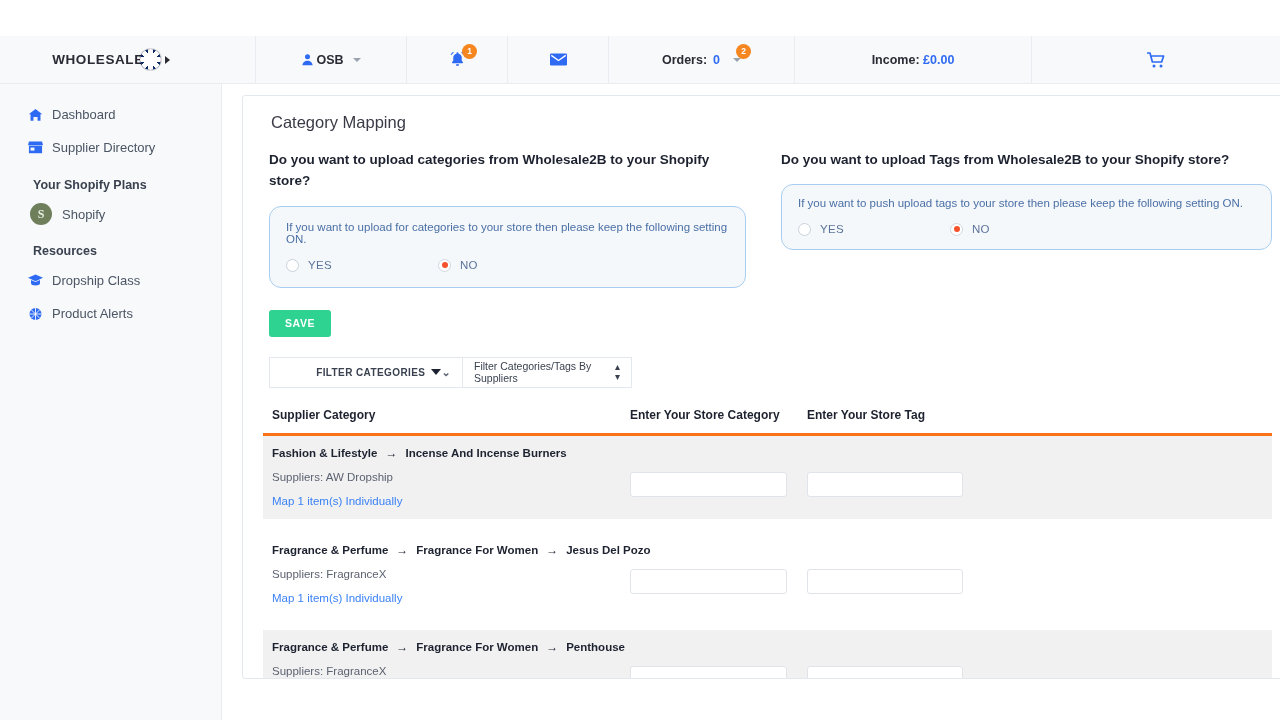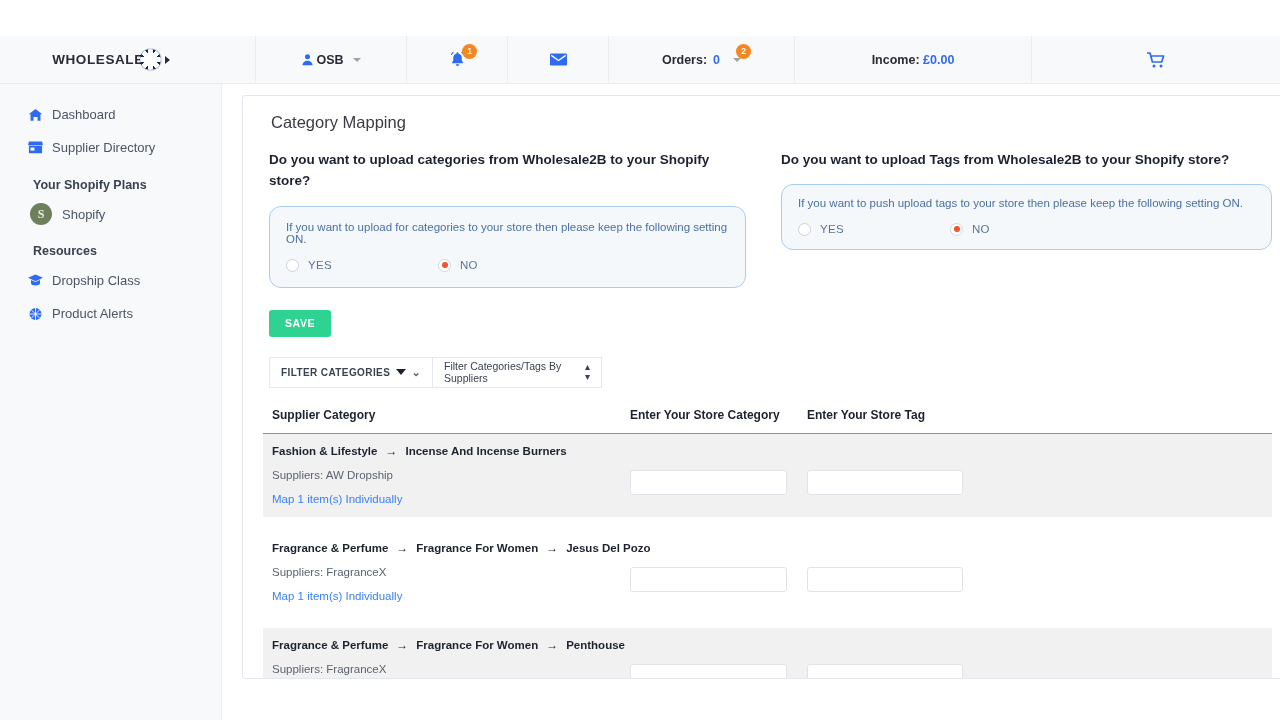--- a/index.html
+++ b/index.html
@@ -201,37 +201,37 @@
   .filters { display: flex; margin: 20px 0 0 9px; }
   .filter-box {
     border: 1px solid #e3e8ee;
     background: #fff;
     height: 31px;
     display: flex; align-items: center;
     font-size: 10px; color: #3a4250; font-weight: 600;
     letter-spacing: .4px;
     padding: 0 11px;
   }
-  .filter-1 { width: 164px; justify-content: space-between; }
+  .filter-1 { width: 194px; justify-content: flex-end; }
   .filter-2 { width: 169px; border-left: none; justify-content: space-between;
               font-weight: 400; letter-spacing: 0; font-size: 10.5px; color: #3a4250; }
   .tri-down {
     width: 0; height: 0; margin-left: 6px;
     border-top: 6px solid #1d2230;
     border-left: 5px solid transparent;
     border-right: 5px solid transparent;
   }
   .chev { color: #5b6270; font-size: 11px; }
   .updown { font-size: 10px; color: #3a4250; line-height: 1; }
 
   
   .table { margin: 20px 0 0 3px; width: 1009px; }
   .thead {
     display: flex; align-items: center;
-    border-bottom: 1px solid #f97316;
+    border-bottom: 3px solid #f97316;
     padding: 0 0 11px 9px;
   }
   .th { font-size: 12px; font-weight: 700; color: #1d2230; }
   .th-1 { width: 358px; }
   .th-2 { width: 177px; }
   .th-3 { flex: 1 1 auto; }
 
   .trow {
     display: flex;
     padding: 11px 0 12px 9px;

